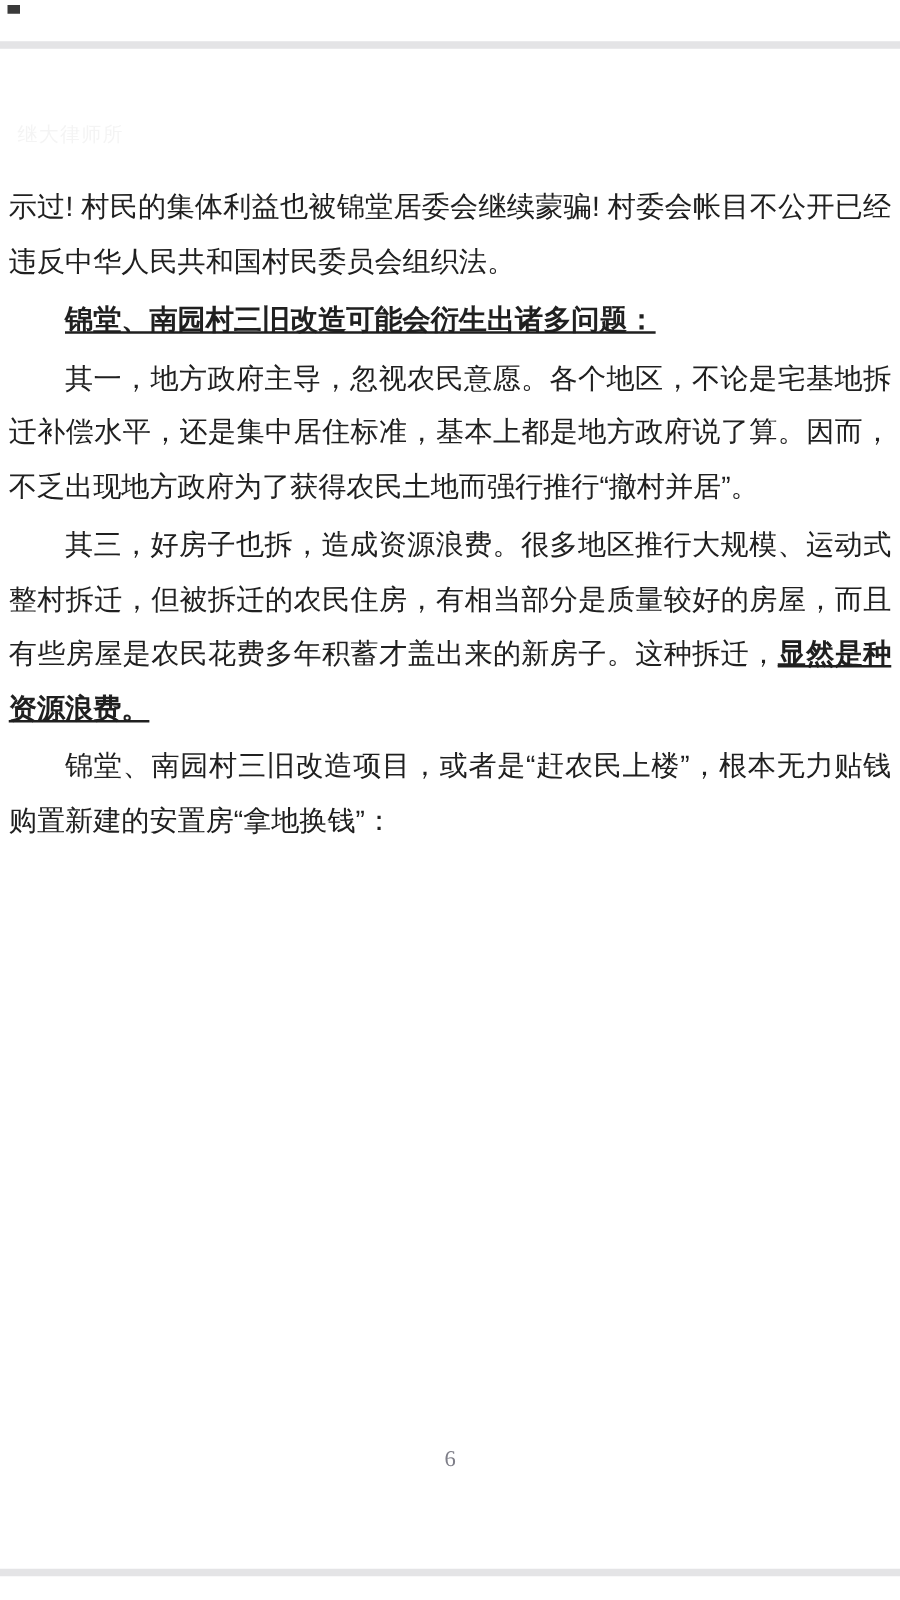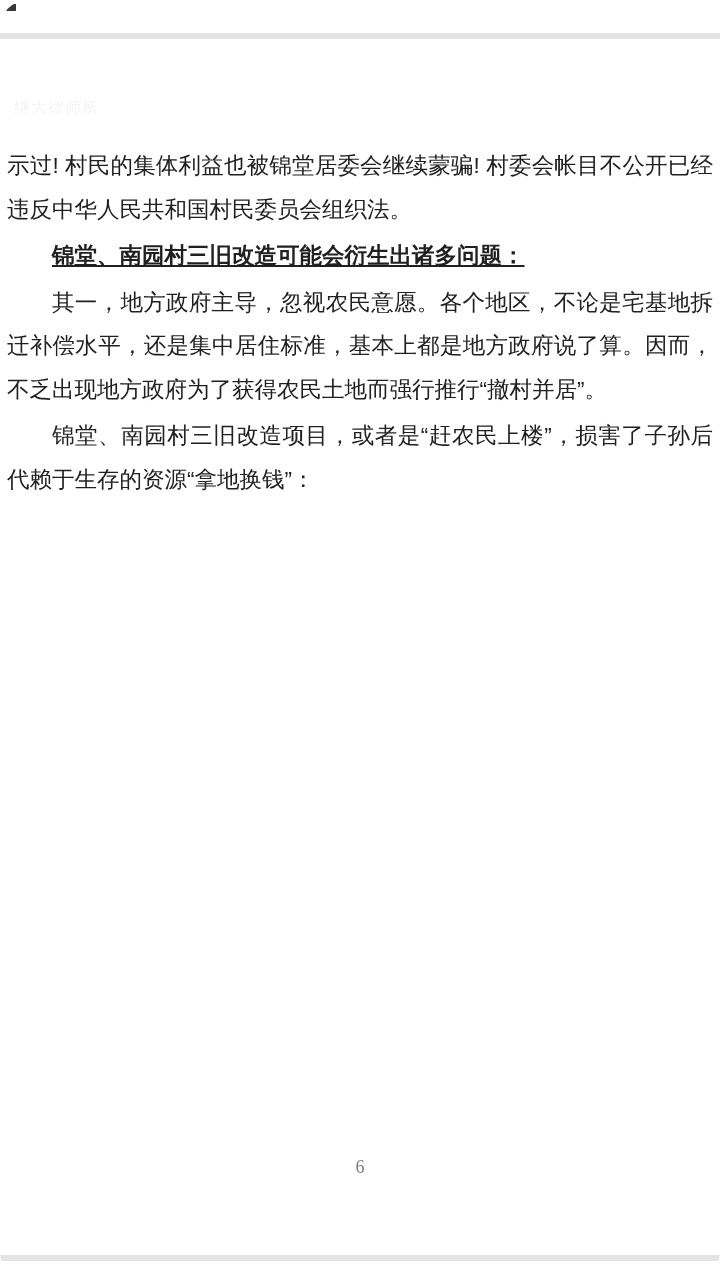--- a/index.html
+++ b/index.html
@@ -7,21 +7,20 @@
     padding: 0;
     background: #ffffff;
   }
   .canvas {
     position: relative;
     width: 720px;
     height: 1280px;
     background: #ffffff;
     overflow: hidden;
     font-family: "Liberation Sans", "DejaVu Sans", sans-serif;
-    border-radius: 28px;
   }
   .corner-mark {
     position: absolute;
     left: 6px;
     top: 4px;
     width: 10px;
     height: 7px;
     background: #3a3a3a;
   }
   .page-separator {
@@ -95,21 +94,22 @@
   <div class="corner-mark"></div>
 
   <div class="page-separator top"></div>
 
   <div class="faint-stamp">继大律师所</div>
 
   <main class="content" id="paragraphs">
       <p><span>示过! 村民的集体利益也被锦堂居委会继续蒙骗! 村委会帐目不公开已经违反中华人民共和国村民委员会组织法。</span></p>
       <p class="indent"><span class="bold">锦堂、南园村三旧改造可能会衍生出诸多问题：</span></p>
       <p class="indent"><span>其一，地方政府主导，忽视农民意愿。各个地区，不论是宅基地拆迁补偿水平，还是集中居住标准，基本上都是地方政府说了算。因而，不乏出现地方政府为了获得农民土地而强行推行“撤村并居”。</span></p>
-      <p class="indent"><span>锦堂、南园村三旧改造项目，或者是“赶农民上楼”，损害了子孙后代赖于生存的资源“拿地换钱”：</span></p>
+      <p class="indent"><span>其三，好房子也拆，造成资源浪费。很多地区推行大规模、运动式整村拆迁，但被拆迁的农民住房，有相当部分是质量较好的房屋，而且有些房屋是农民花费多年积蓄才盖出来的新房子。这种拆迁，</span><span class="bold">显然是种资源浪费。</span></p>
+      <p class="indent"><span>锦堂、南园村三旧改造项目，或者是“赶农民上楼”，根本无力贴钱购置新建的安置房“拿地换钱”：</span></p>
     </main>
 
   <div class="page-number">6</div>
 
 
   <div class="page-separator bottom"></div>
 
 </div>
 
 </body></html>

